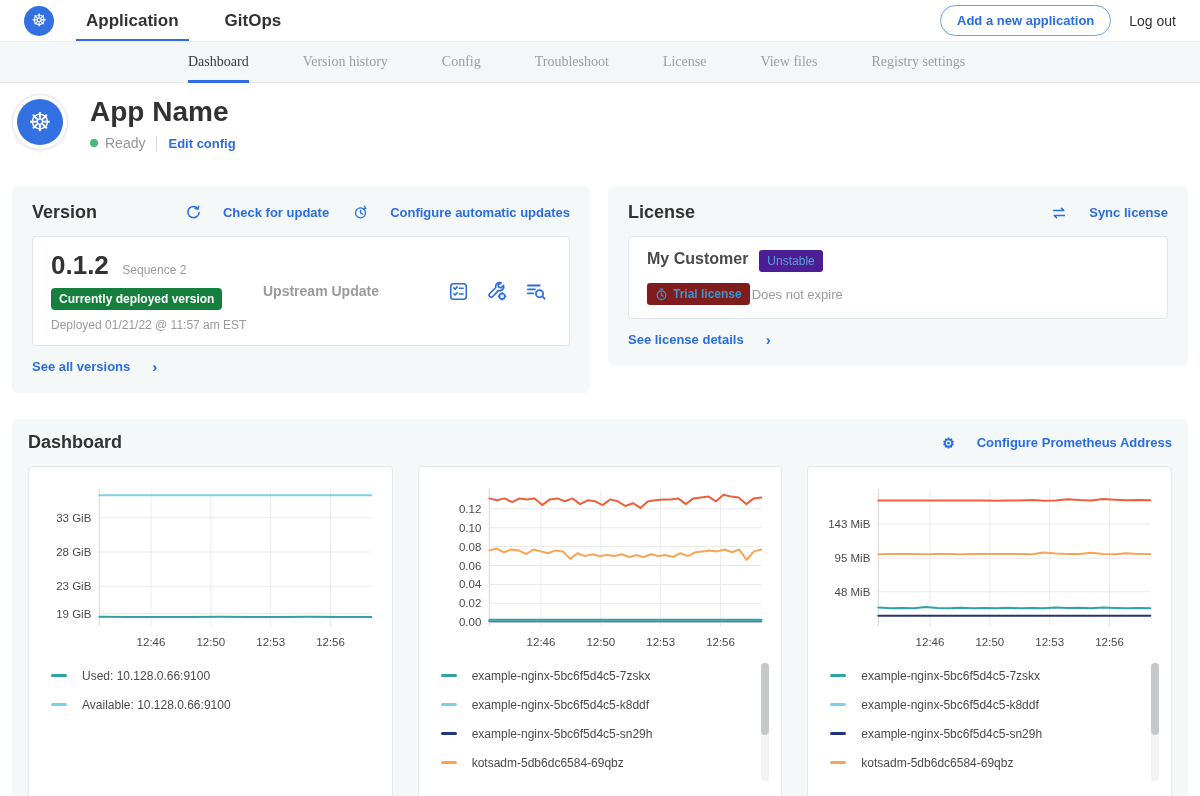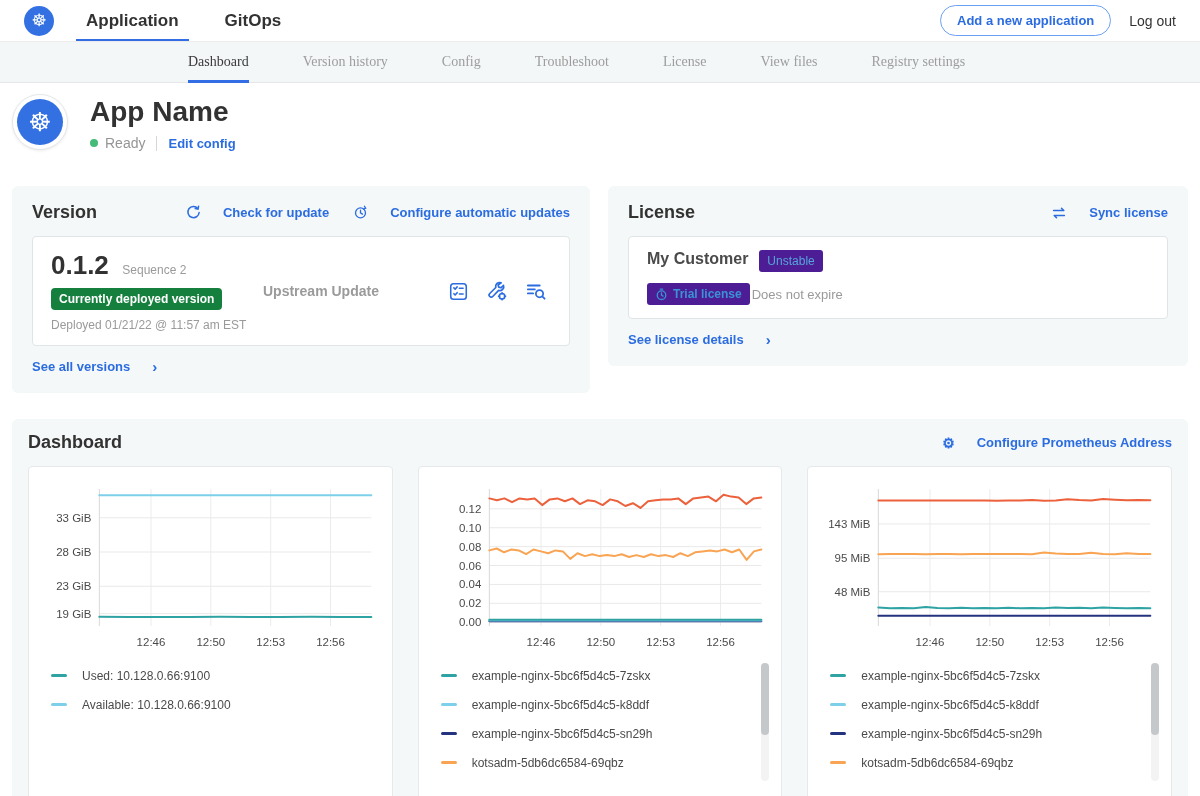--- a/index.html
+++ b/index.html
@@ -62,21 +62,21 @@
   .v-source { flex:1; color:#9a9a9a; font-weight:bold; font-size:14px; }
   .v-icons { display:flex; align-items:center; gap:17px; padding-right:4px; }
   .v-icons span { cursor:pointer; display:flex; }
   .see-link { margin-top:13px; }
   .chev { font-size:15px; font-weight:bold; line-height:1; }
   
   .lic-row1 { display:flex; align-items:flex-start; }
   .customer-name { font-size:16px; font-weight:bold; color:#4a4a4a; }
   .channel-badge { background:#4c1d95; color:#56a4d9; font-size:12px; padding:4px 8px; border-radius:3px; margin-left:11px; }
   .lic-row2 { display:flex; align-items:center; margin-top:11px; }
-  .trial-badge { background:#4c1d95; color:#3a93d4; font-size:12px; font-weight:bold; padding:4px 8px;
+  .trial-badge { background:#7f1d1d; color:#3a93d4; font-size:12px; font-weight:bold; padding:4px 8px;
     border-radius:3px; display:inline-flex; align-items:center; gap:5px; }
   .expiry { color:#9a9a9a; font-size:13px; margin-left:2px; }
   
   .monitoring { margin:26px 12px 0; background:#f4f8f9; border-radius:6px; padding:13px 16px 16px; }
   .monitoring-header { display:flex; align-items:center; margin-bottom:13px; }
   .gear-glyph { font-size:14px; line-height:1; }
   .charts-row { display:flex; gap:25px; }
   .chart-card { flex:1; background:#fff; border:1px solid #e5e9eb; border-radius:4px;
     padding:12px 12px 16px; position:relative; }
   .chart-svg { width:100%; height:174px; display:block; }

